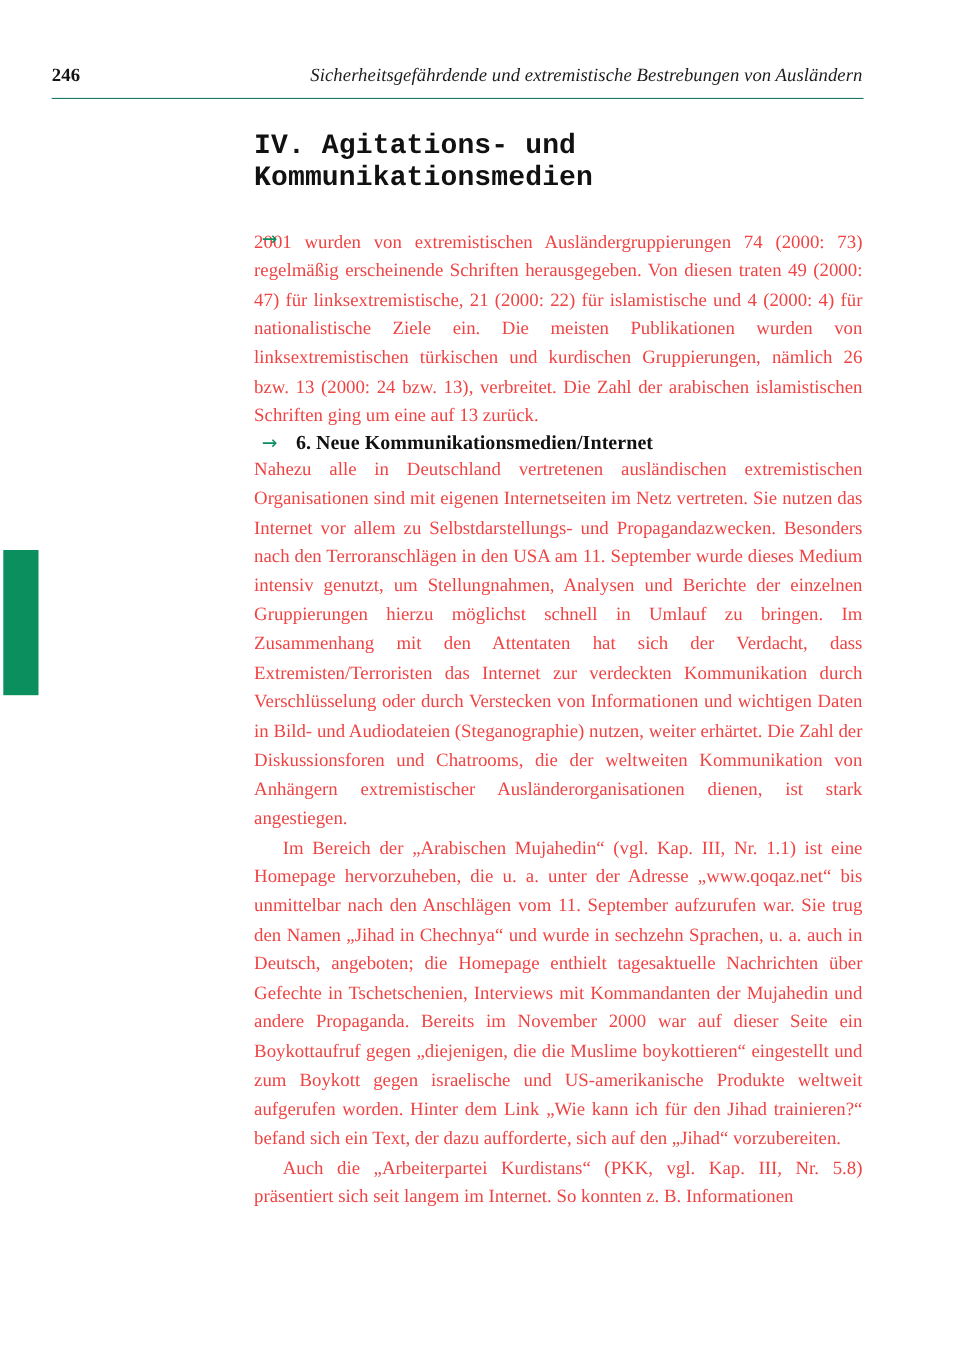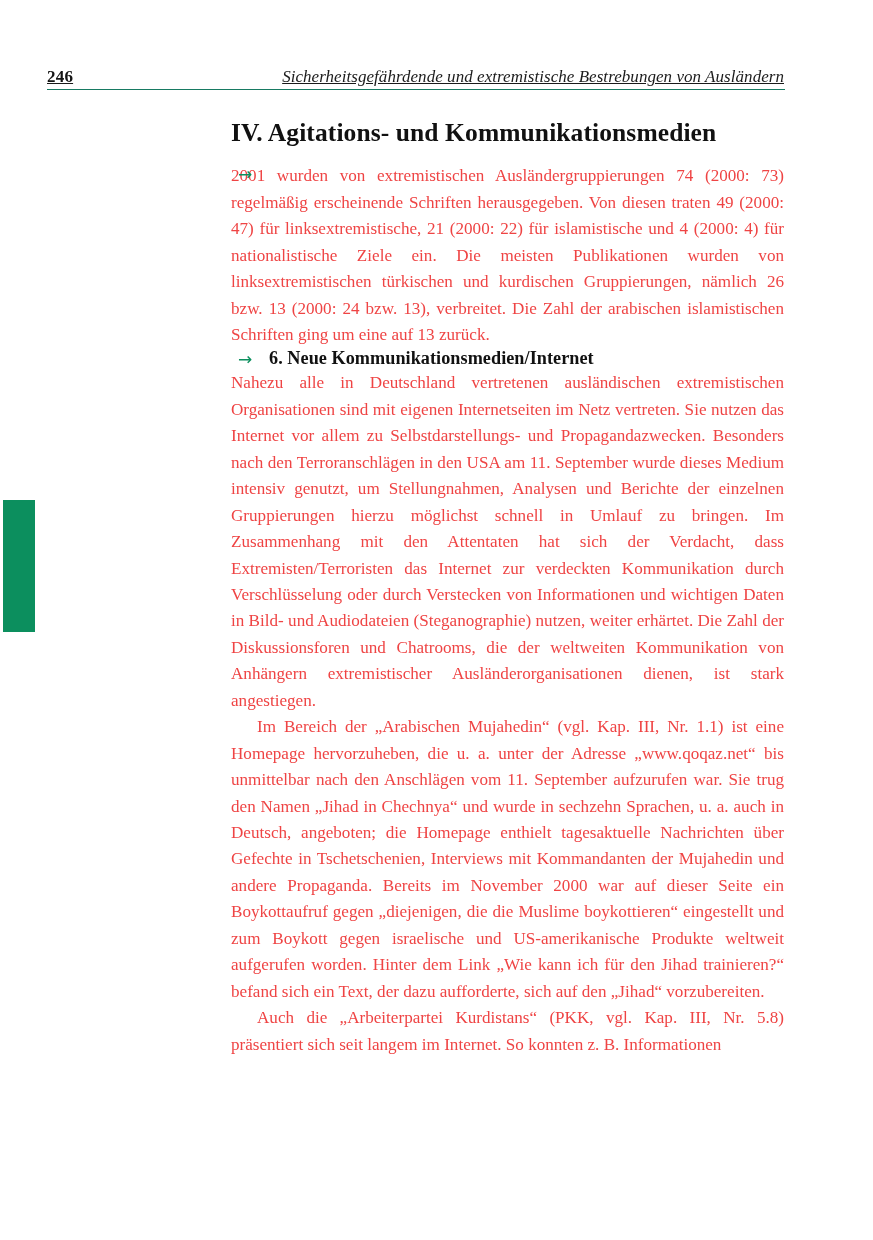--- a/index.html
+++ b/index.html
@@ -17,26 +17,25 @@
   }
 
   
   .page-header {
     position: absolute;
     left: 47px;
     top: 60px;
     width: 738px;
     height: 30px;
     display: flex;
-    align-items: flex-end;
+    align-items: flex-start;
     justify-content: space-between;
     border-bottom: 1.6px solid #177a62;
     padding-bottom: 4px;
     box-sizing: border-box;
-    text-decoration: underline;
   }
   .folio {
     font-family: "Liberation Serif", "DejaVu Serif", serif;
     font-weight: bold;
     font-size: 17px;
     letter-spacing: 0.2px;
     line-height: 1;
     color: #141414;
   }
   .running-title {
@@ -60,25 +59,25 @@
 
   
   .content {
     position: absolute;
     left: 231px;
     top: 118px;
     width: 553px;
   }
 
   h1.chapter-title {
-    font-family: Liberation Serif, serif;
+    font-family: Liberation Mono, monospace;
     font-weight: bold;
     font-size: 25.5px;
     line-height: 1.15;
-    margin: 0 0 16px 0;
+    margin: 0 0 30px 0;
     letter-spacing: 0.1px;
     color: #111111;
   }
 
   h2.section-title {
     font-family: "Liberation Serif", "DejaVu Serif", serif;
     font-weight: bold;
     font-size: 18.2px;
     line-height: 1.2;
     margin: 0;

